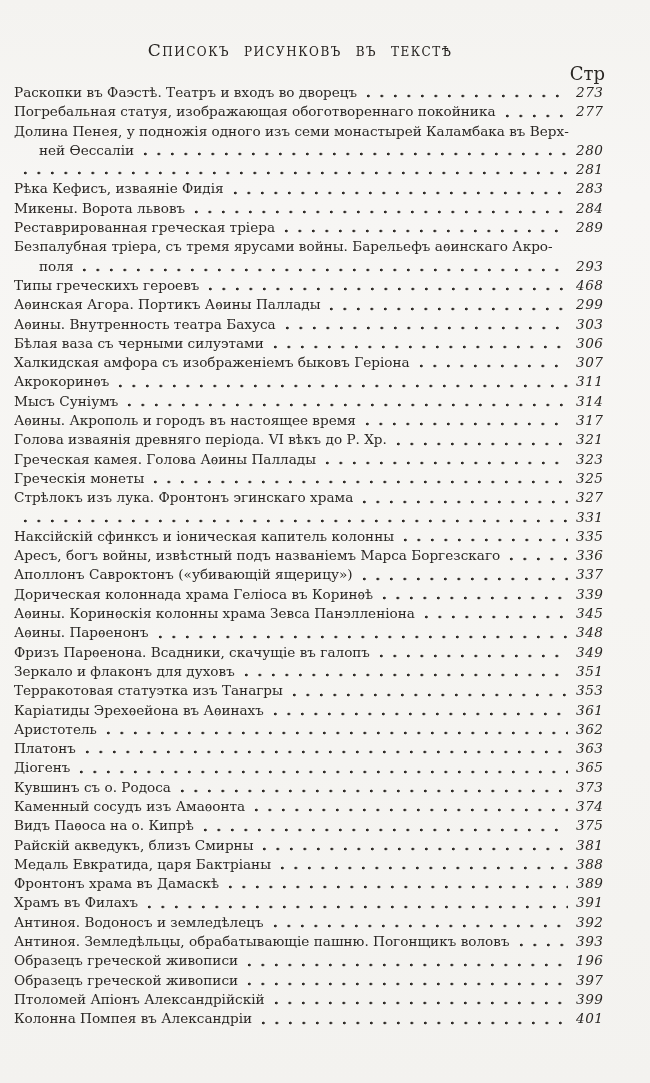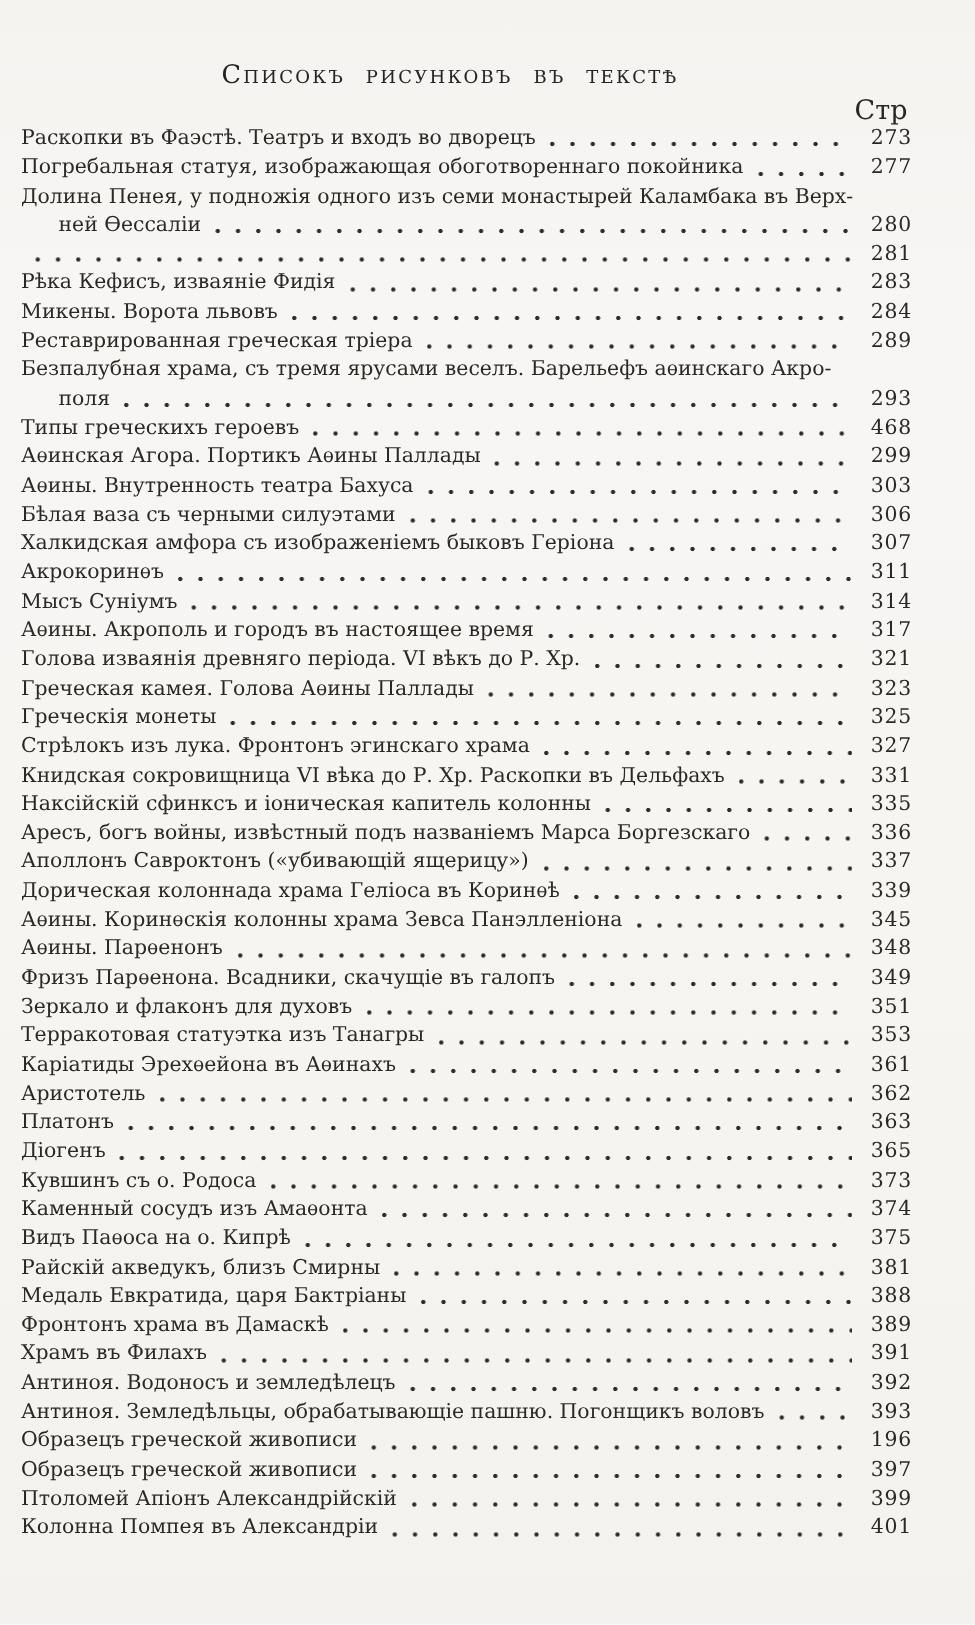--- a/index.html
+++ b/index.html
@@ -53,22 +53,23 @@
     margin: 0 8px 4px 9px;
     background-image: radial-gradient(circle at 2.2px 2px, #2e2a26 1.15px, rgba(46,42,38,0) 1.7px);
     background-size: 13.5px 4px;
     background-repeat: repeat-x;
     background-position: left bottom;
   }
 
   .page-num {
     flex: 0 0 auto;
     width: 32px;
-    text-align: right;
+    text-align: left;
     letter-spacing: 0.5px;
+    font-style: italic;
   }
   .row.no-page .leader, .row.no-page .page-num { visibility: hidden; }
 </style>
 </head>
 <body>
 
 <div class="page-scan">
 
   <div class="title">Списокъ рисунковъ въ текстѣ</div>
 
@@ -109,21 +110,21 @@
     <span class="entry-title">Микены. Ворота львовъ</span>
     <span class="leader"></span>
     <span class="page-num">284</span>
   </div>
         <div class="row">
     <span class="entry-title">Реставрированная греческая тріера</span>
     <span class="leader"></span>
     <span class="page-num">289</span>
   </div>
         <div class="row no-page">
-    <span class="entry-title">Безпалубная храма, съ тремя ярусами веселъ. Барельефъ аѳинскаго Акро-</span>
+    <span class="entry-title">Безпалубная тріера, съ тремя ярусами войны. Барельефъ аѳинскаго Акро-</span>
     <span class="leader"></span>
     <span class="page-num"></span>
   </div>
         <div class="row continuation">
     <span class="entry-title">поля</span>
     <span class="leader"></span>
     <span class="page-num">293</span>
   </div>
         <div class="row">
     <span class="entry-title">Типы греческихъ героевъ</span>
@@ -179,21 +180,20 @@
     <span class="entry-title">Греческія монеты</span>
     <span class="leader"></span>
     <span class="page-num">325</span>
   </div>
         <div class="row">
     <span class="entry-title">Стрѣлокъ изъ лука. Фронтонъ эгинскаго храма</span>
     <span class="leader"></span>
     <span class="page-num">327</span>
   </div>
         <div class="row">
-    <span class="entry-title">Книдская сокровищница VI вѣка до Р. Хр. Раскопки въ Дельфахъ</span>
     <span class="leader"></span>
     <span class="page-num">331</span>
   </div>
         <div class="row">
     <span class="entry-title">Наксійскій сфинксъ и іоническая капитель колонны</span>
     <span class="leader"></span>
     <span class="page-num">335</span>
   </div>
         <div class="row">
     <span class="entry-title">Аресъ, богъ войны, извѣстный подъ названіемъ Марса Боргезскаго</span>

